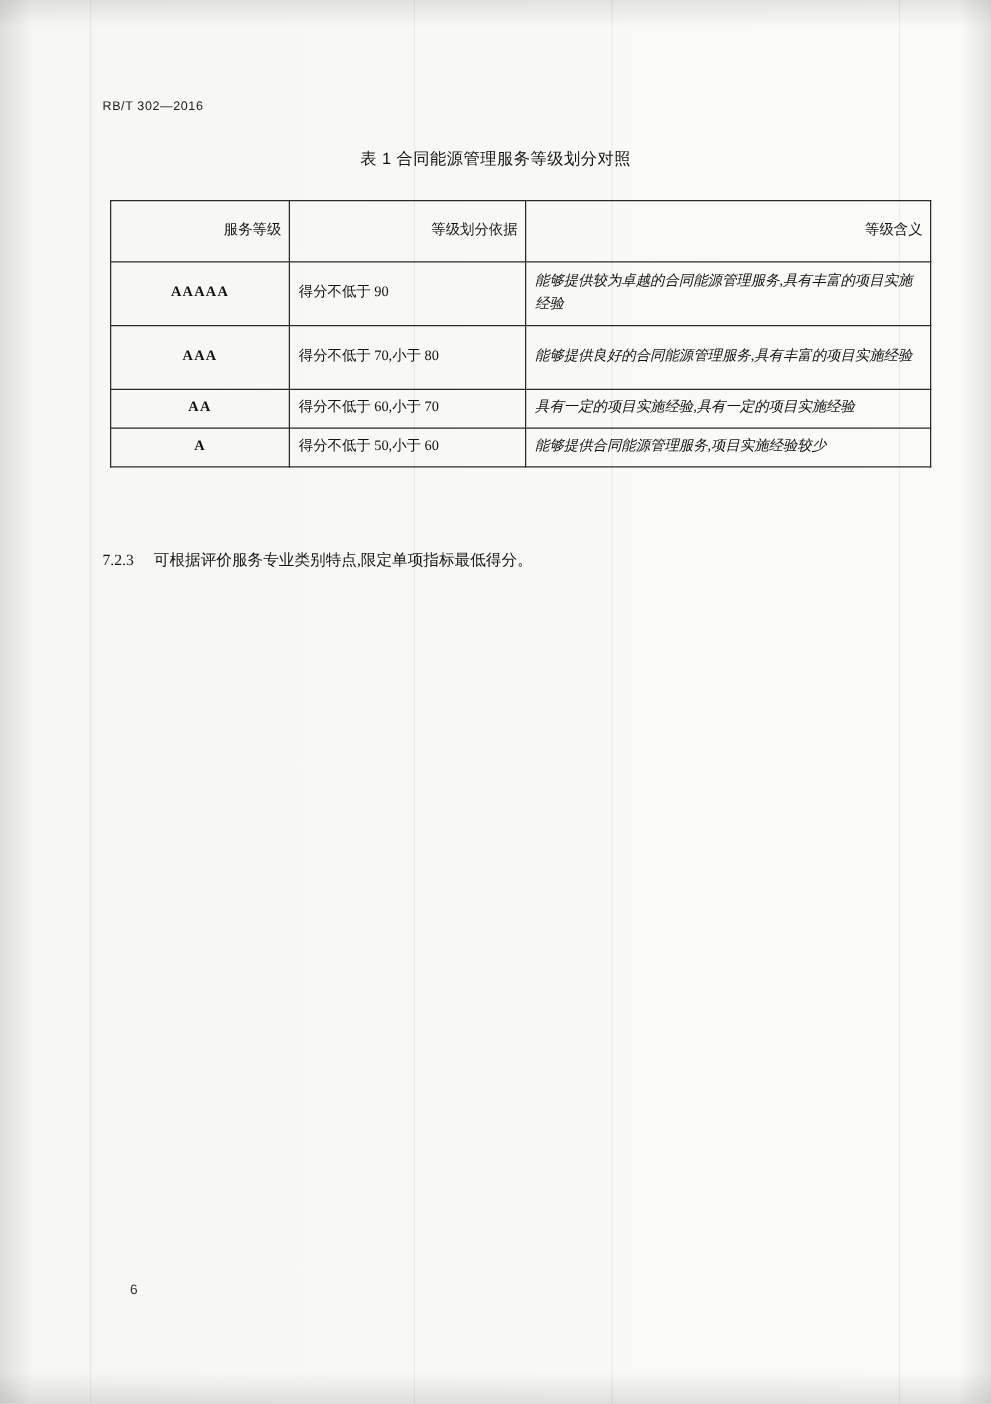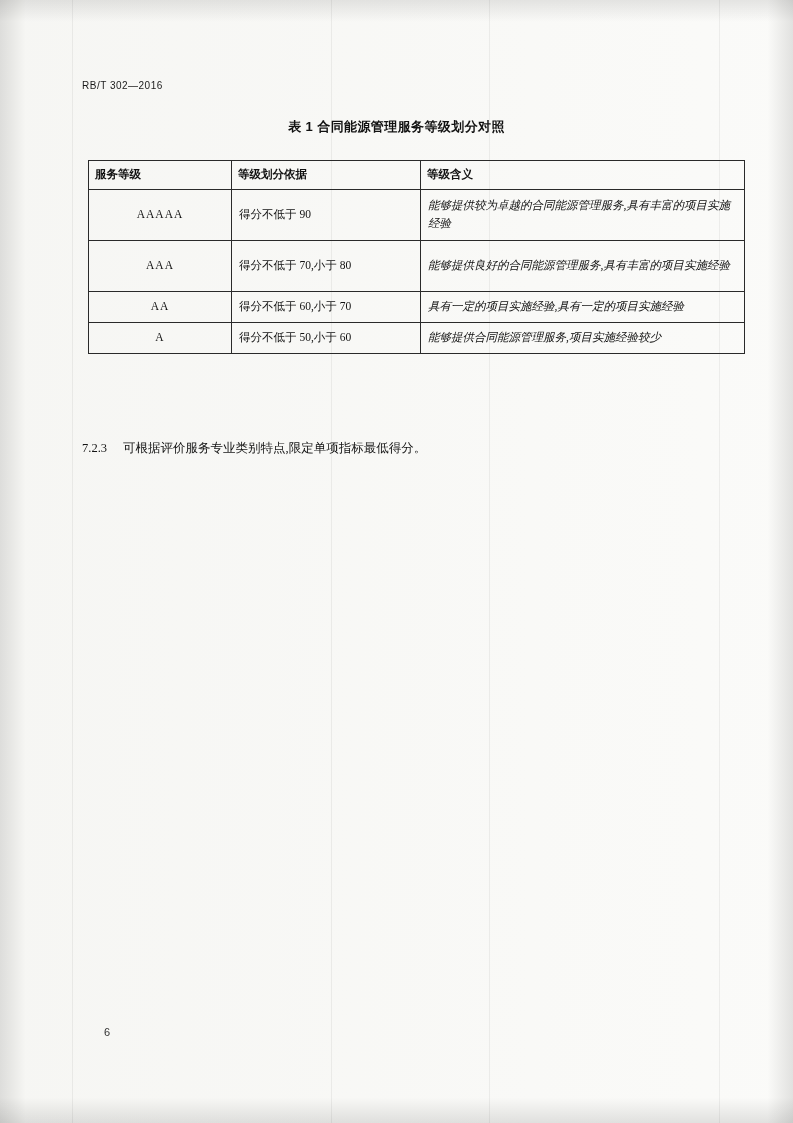--- a/index.html
+++ b/index.html
@@ -70,21 +70,21 @@
     white-space: nowrap;
   }
 
   .table-title {
     position: absolute;
     left: 0;
     right: 0;
     top: 118px;
     text-align: center;
     font-family: "Liberation Sans", "DejaVu Sans", sans-serif;
-    font-weight: bold;
+    font-weight: normal;
     font-size: 13px;
     color: #111;
     letter-spacing: 0.4px;
   }
 
   table.grade-table {
     position: absolute;
     left: 88px;
     top: 160px;
     width: 617px;
@@ -93,36 +93,37 @@
     color: #111;
   }
   table.grade-table td, table.grade-table th {
     border: 1px solid #2a2a2a;
     padding: 5px 7px;
     font-size: 11.5px;
     vertical-align: middle;
     line-height: 1.55;
   }
   table.grade-table thead th {
-    text-align: left;
-    font-weight: bold;
+    text-align: right;
+    font-weight: normal;
     font-family: "Liberation Sans", "DejaVu Sans", sans-serif;
     font-size: 11.5px;
     height: 22px;
-    padding: 3px 6px;
+    padding: 13px 6px;
   }
   .col-grade { width: 130px; text-align: center; }
   .col-basis { width: 176px; text-align: center; }
   .col-meaning { width: 311px; text-align: left; margin-top: 36px; }
 
   td.grade-cell {
     text-align: center;
     letter-spacing: 1px;
     font-family: "Liberation Serif", "DejaVu Serif", serif;
     font-size: 12px;
+    font-weight: bold;
   }
   td.basis-cell {
     text-align: left;
     font-size: 11.5px;
   }
   td.meaning-cell {
     text-align: left;
     font-size: 11.5px;
     padding-left: 8px;
     padding-right: 8px;

